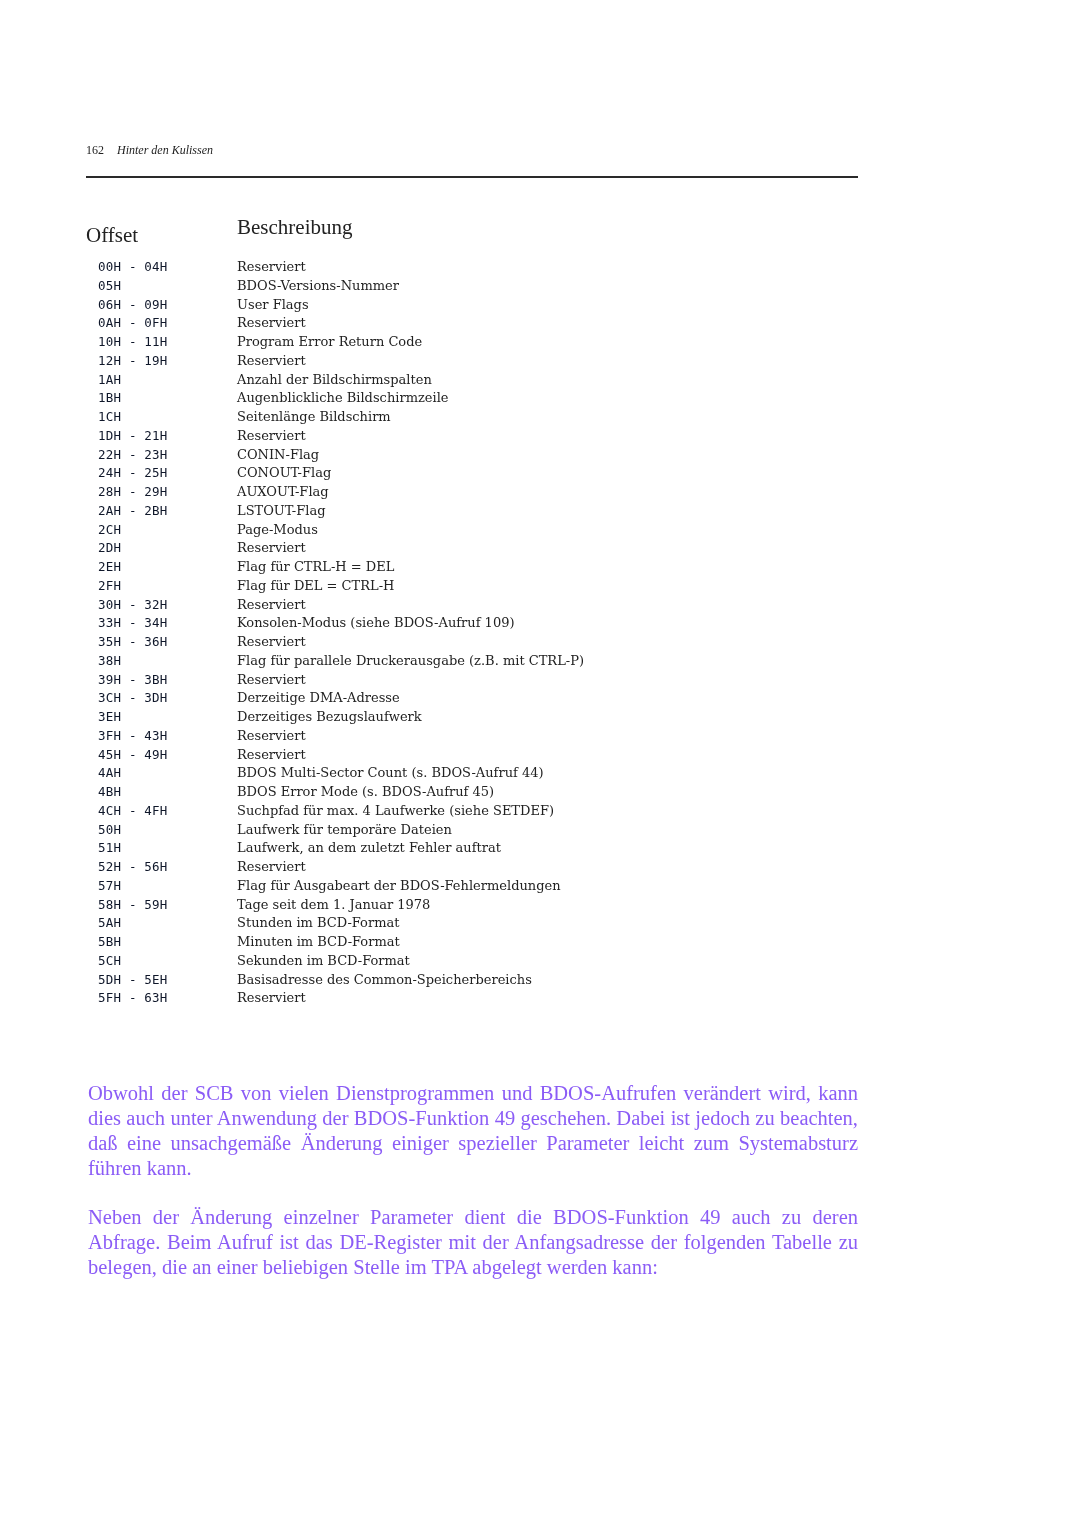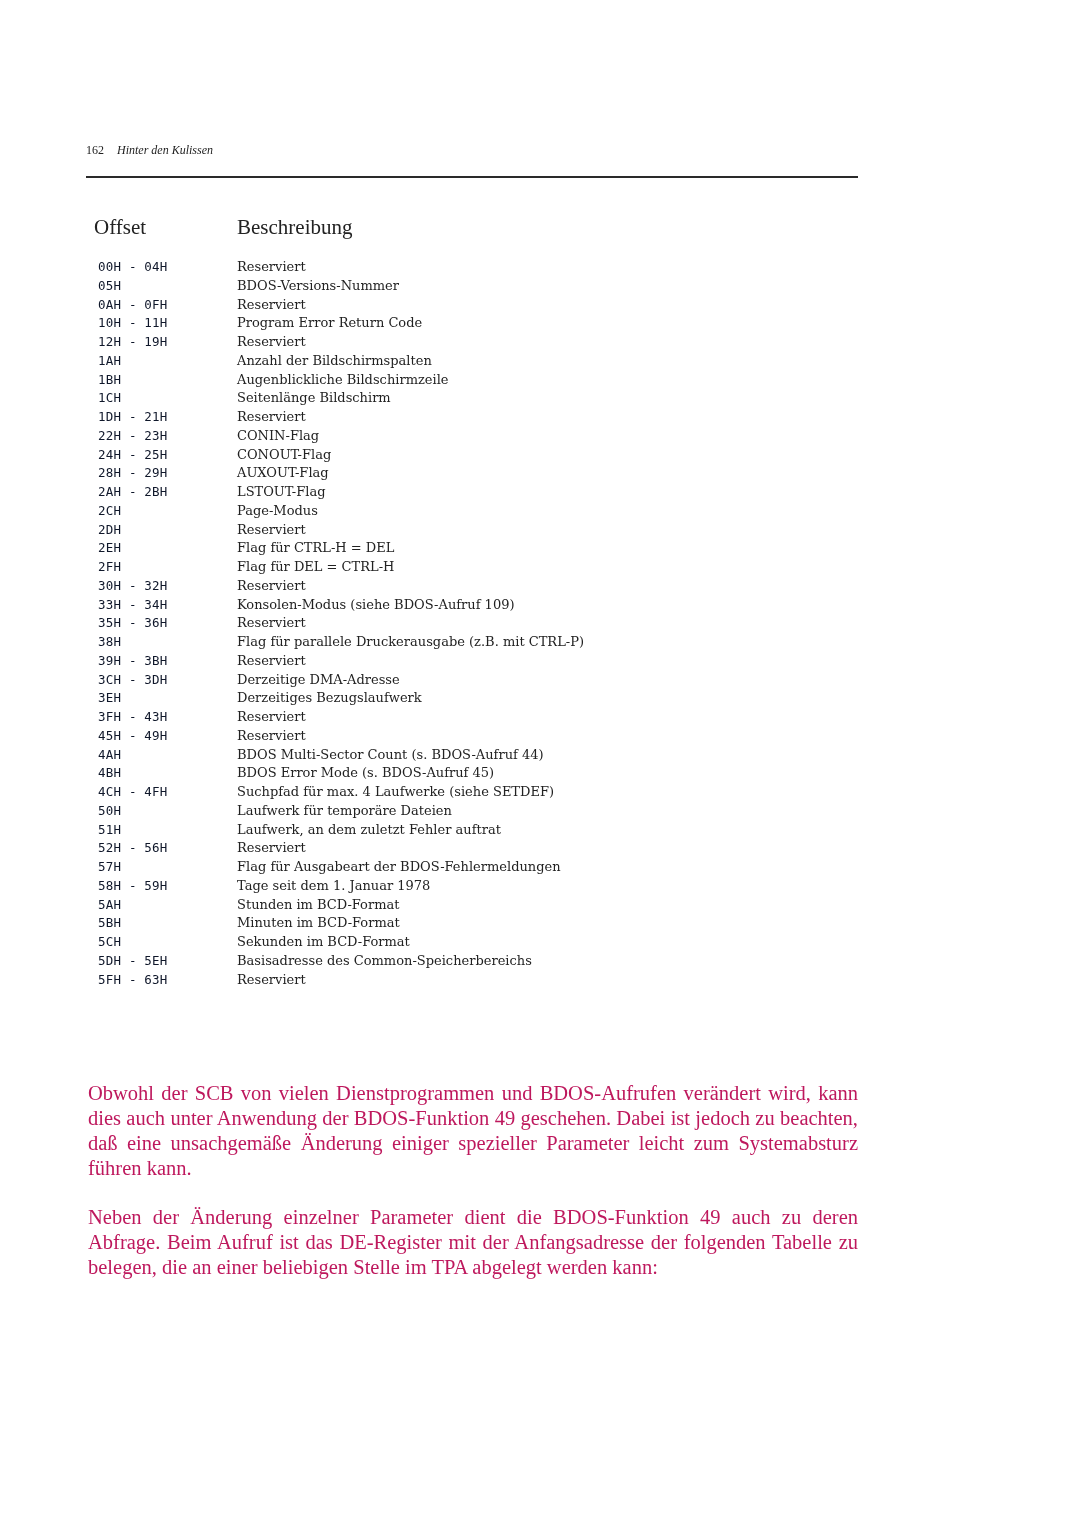--- a/index.html
+++ b/index.html
@@ -15,41 +15,41 @@
   .header .pnum { margin-right: 10px; }
   .header .ptitle { font-style: italic; }
   .rule {
     position: absolute; left: 86px; top: 176px; width: 772px; height: 2px;
     background: #2a2a2a;
   }
   .thead {
     position: absolute; top: 215px; left: 86px;
     font-family: "Liberation Serif", serif; font-size: 21px; color: #222;
   }
-  .thead .h-offset { position: absolute; left: 8px; white-space: nowrap; }
+  .thead .h-offset { position: absolute; left: 0; white-space: nowrap; margin-top: 8px; }
   .thead .h-desc { position: absolute; left: 151px; white-space: nowrap; }
   .table {
     position: absolute; left: 86px; top: 258px; width: 700px;
   }
   .row {
     position: relative; height: 18.75px; line-height: 18.75px; white-space: nowrap;
   }
   .row .off {
     position: absolute; left: 12px; width: 140px;
     font-family: "DejaVu Sans Mono", monospace; font-size: 12.5px; color: #0f172a;
     letter-spacing: 0.2px;
   }
   .row .desc {
     position: absolute; left: 151px;
     font-family: "DejaVu Serif", serif; font-size: 13px; color: #222;
   }
   .para {
     position: absolute; left: 88px; width: 770px;
     font-family: "Liberation Serif", serif; font-size: 20.5px; line-height: 25px;
-    text-align: justify; color: #be185d; margin: 0;
+    text-align: justify; color: #8b5cf6; margin: 0;
   }
   .p1 { top: 1081px; }
   .p2 { top: 1205px; }
 </style>
 </head>
 <body>
 
 <div class="page">
   <div class="header">
     <span class="pnum">162</span>
@@ -65,20 +65,24 @@
   <div class="table" id="scb-table">
       <div class="row">
         <span class="off">00H - 04H</span>
         <span class="desc">Reserviert</span>
       </div>
       <div class="row">
         <span class="off">05H</span>
         <span class="desc">BDOS-Versions-Nummer</span>
       </div>
       <div class="row">
+        <span class="off">06H - 09H</span>
+        <span class="desc">User Flags</span>
+      </div>
+      <div class="row">
         <span class="off">0AH - 0FH</span>
         <span class="desc">Reserviert</span>
       </div>
       <div class="row">
         <span class="off">10H - 11H</span>
         <span class="desc">Program Error Return Code</span>
       </div>
       <div class="row">
         <span class="off">12H - 19H</span>
         <span class="desc">Reserviert</span>

